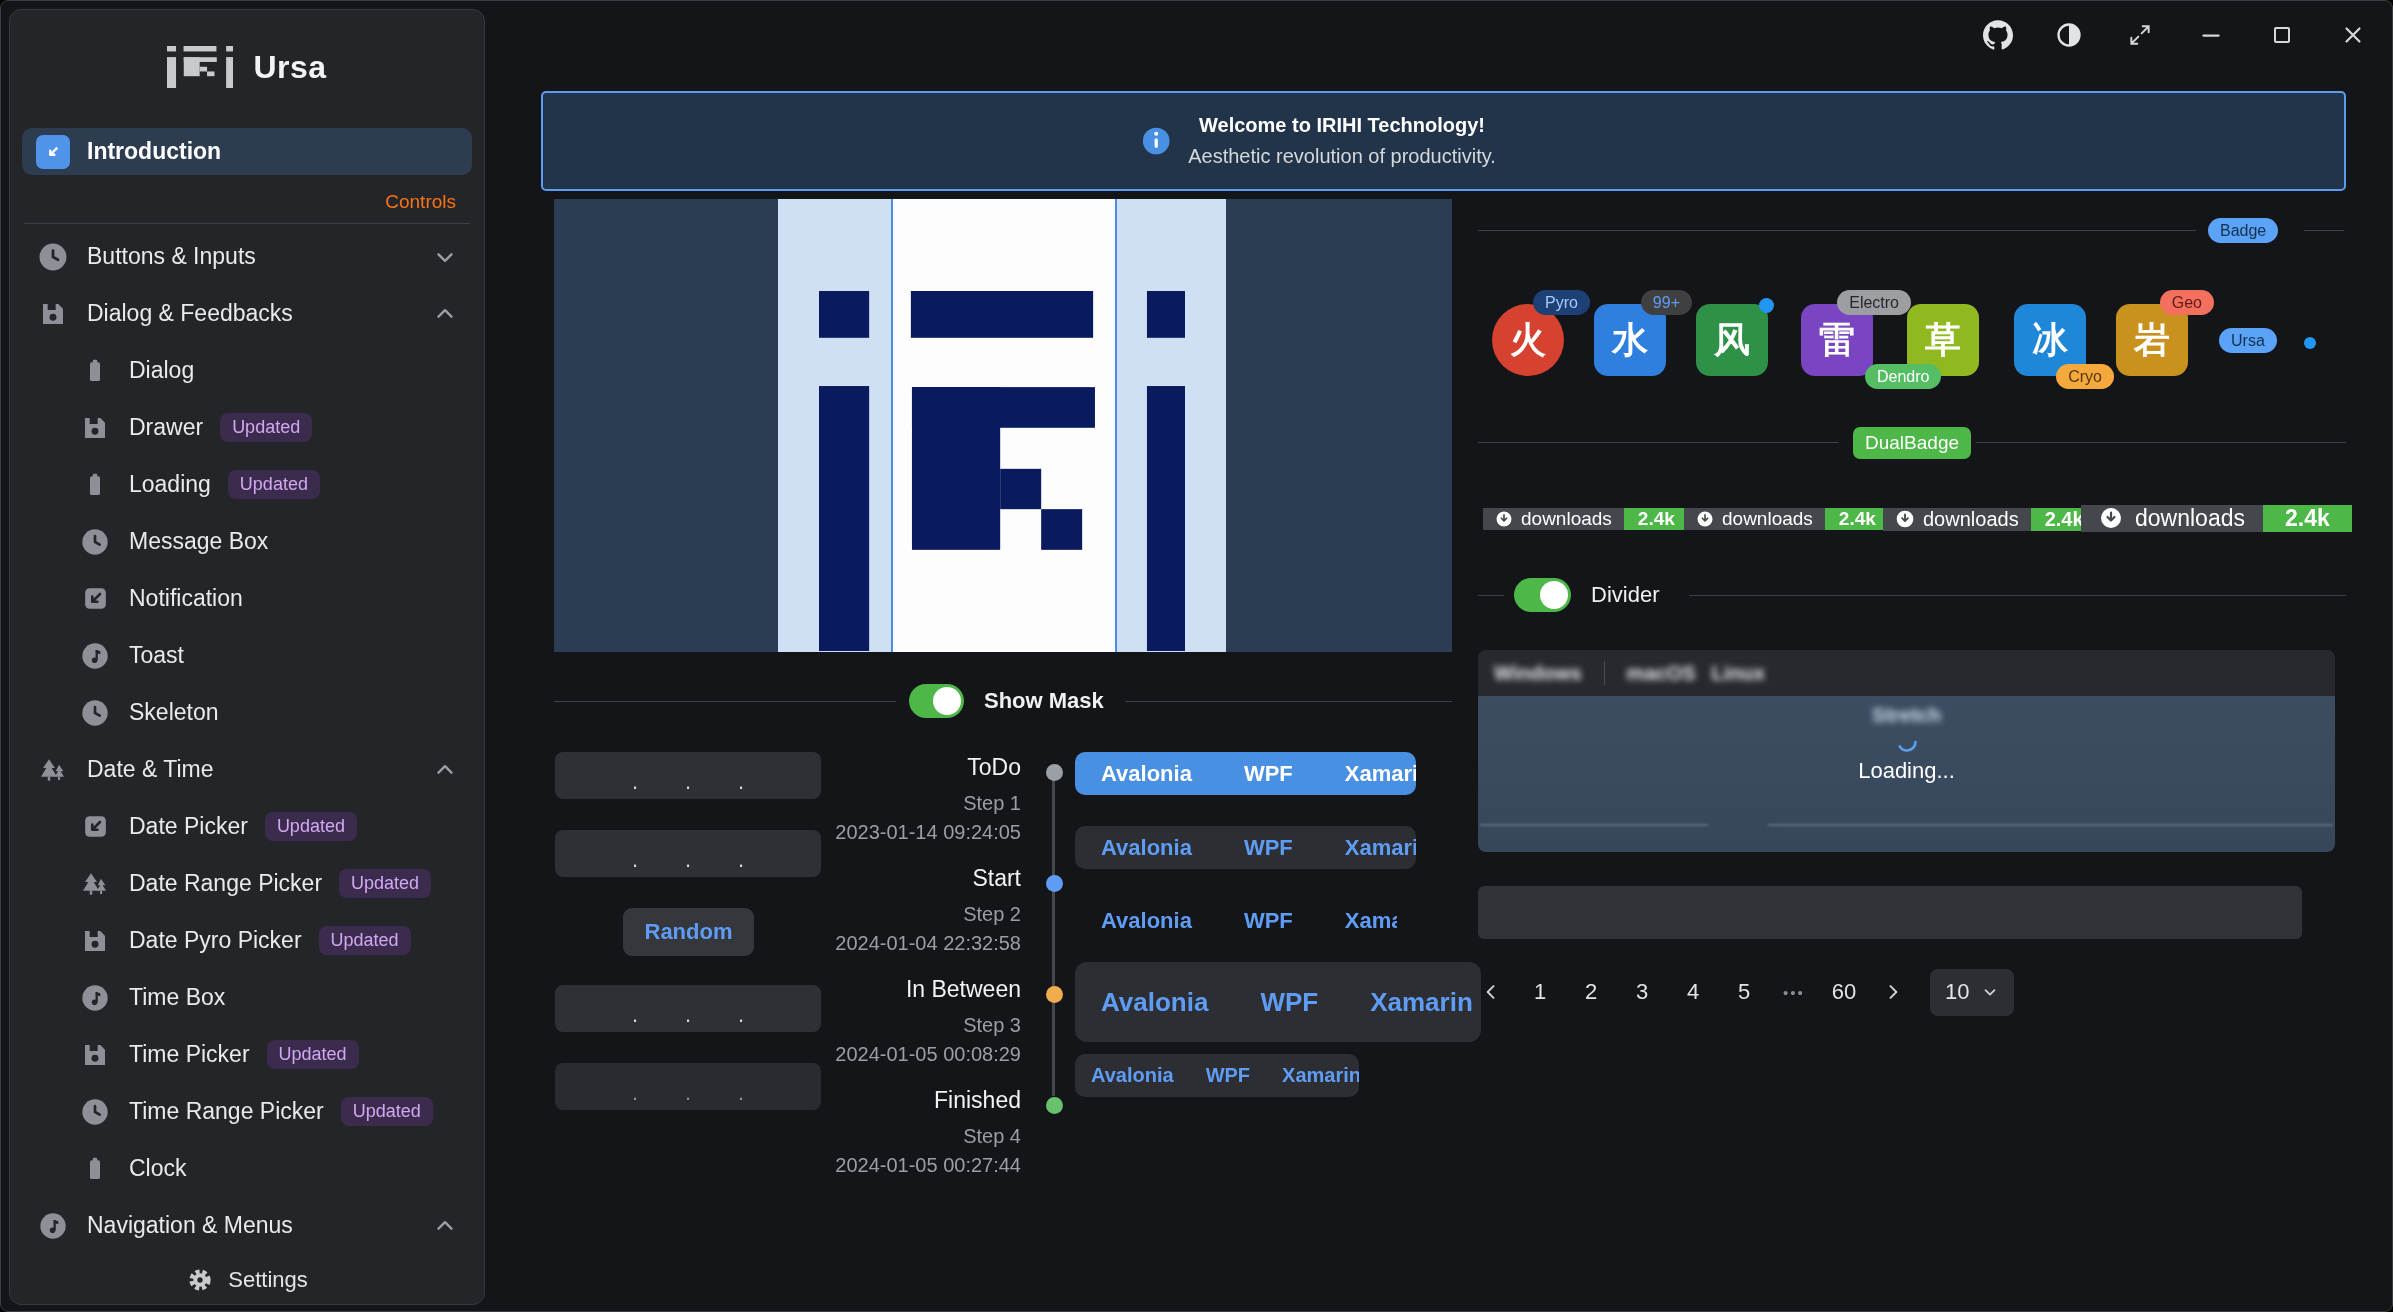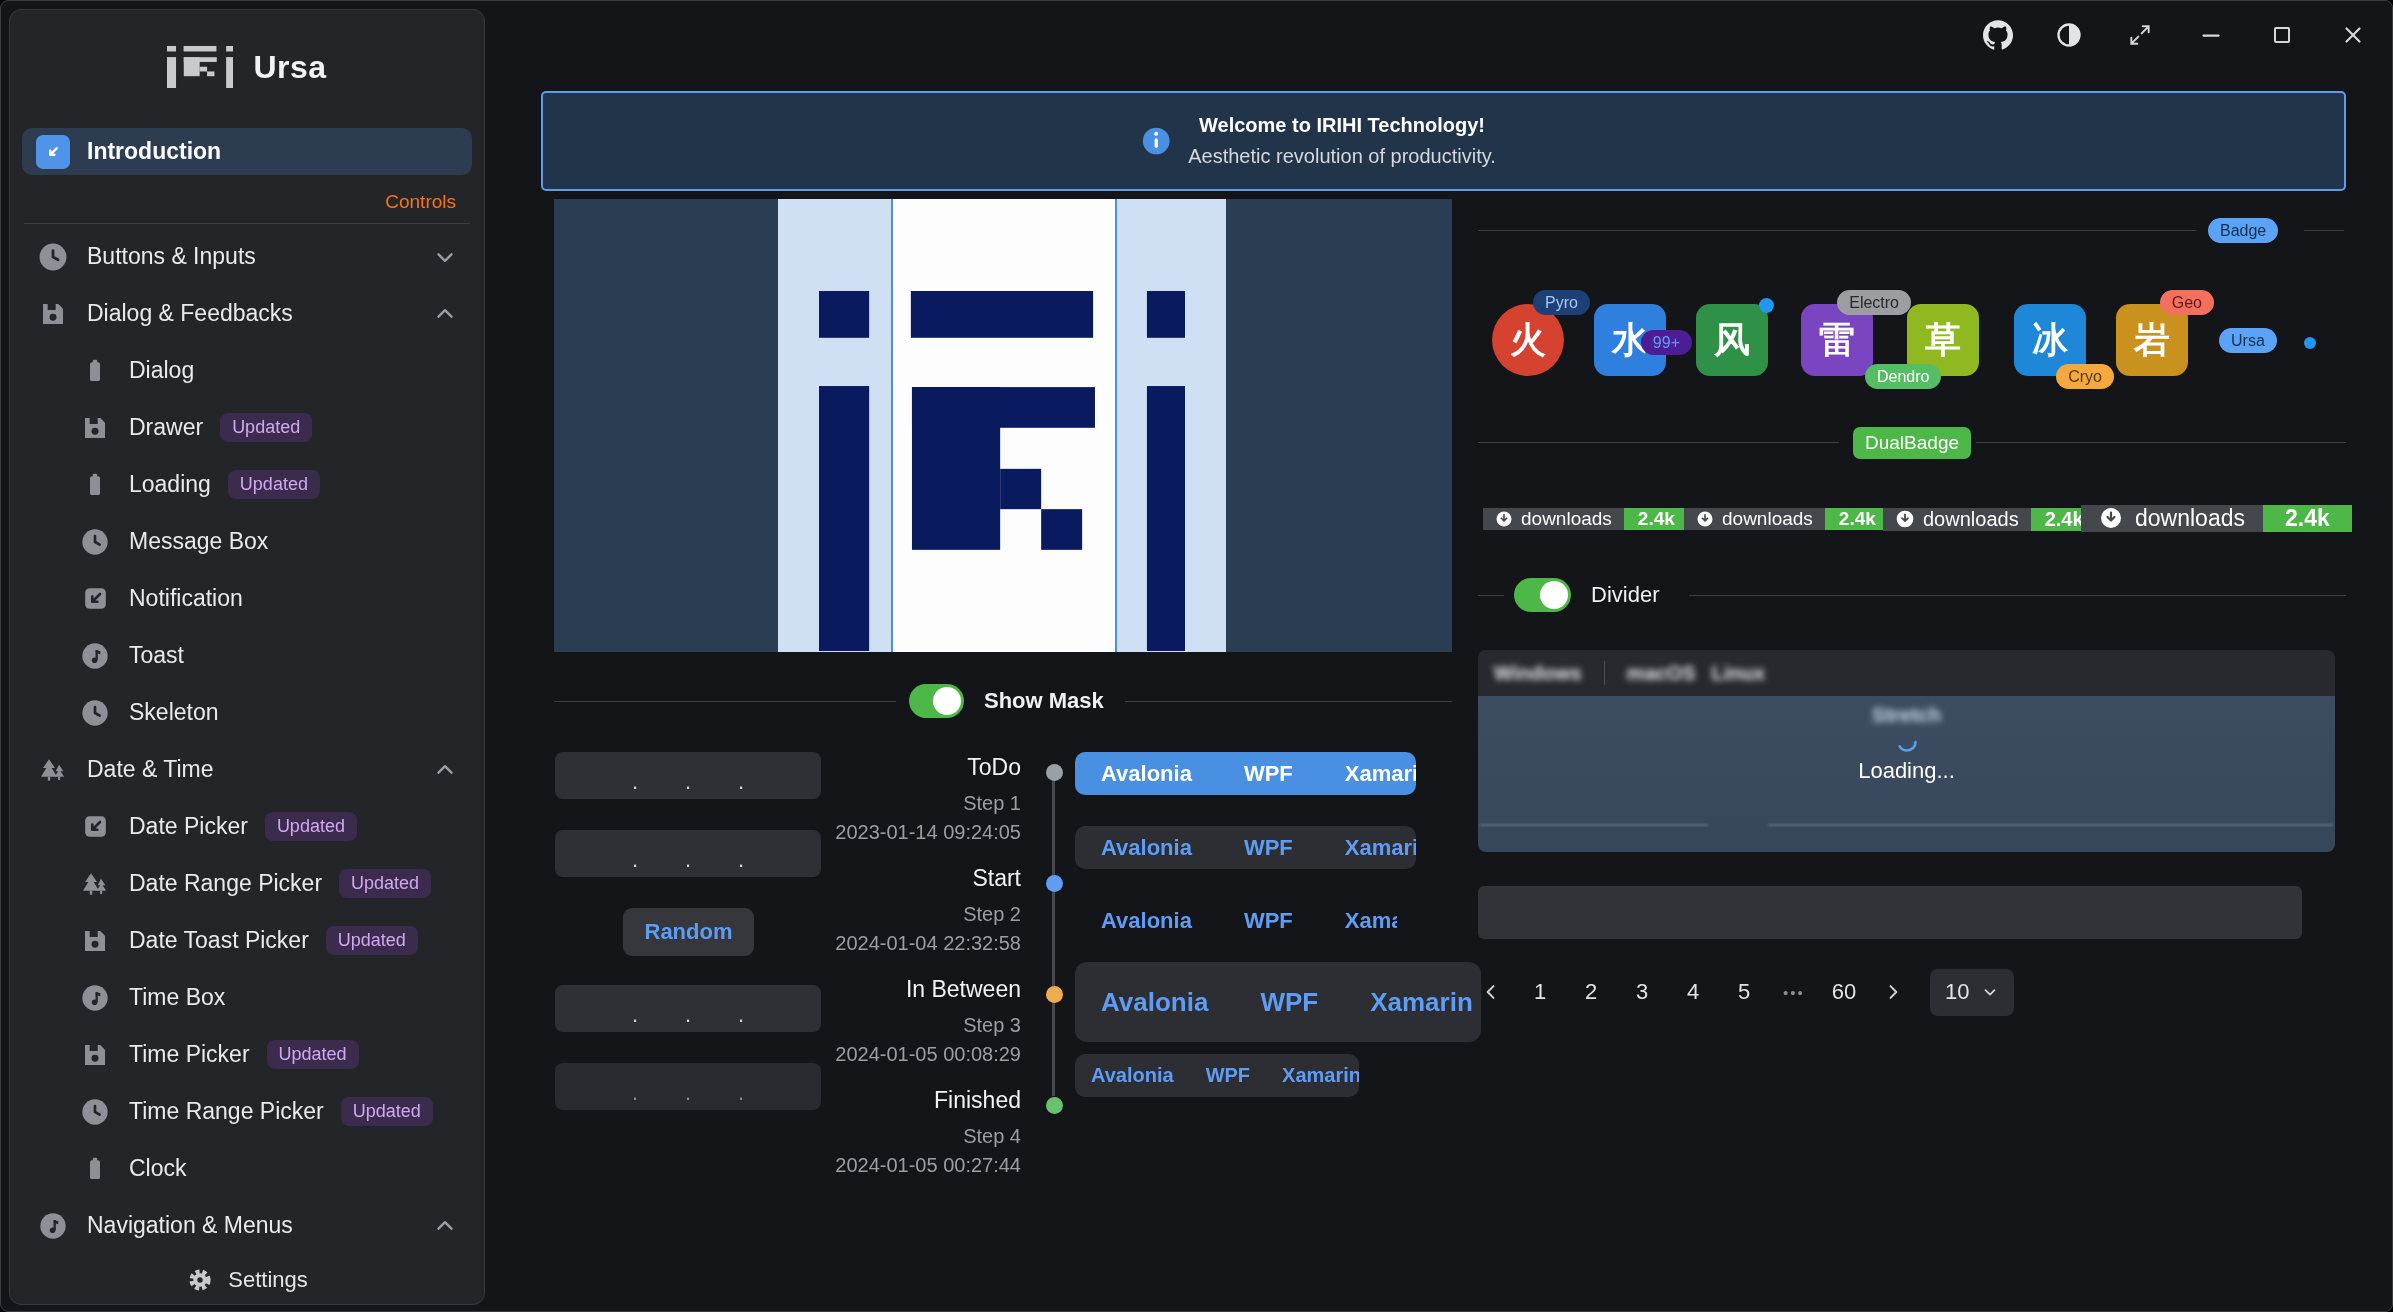--- a/index.html
+++ b/index.html
@@ -353,21 +353,21 @@
       </div>
 
       <div class="nav-item child">
         <span class="nicon">
             <svg width="32" height="32" viewBox="0 0 24 24">
               <path d="M4.5 4.5h11.5l3.5 3.5v11.5H4.5z" fill="#8d9096"></path>
               <rect x="8" y="4.5" width="6" height="4.5" fill="#242529"></rect>
               <circle cx="12" cy="14.5" r="2.6" fill="#242529"></circle>
             </svg>
           </span>
-        <span class="nlabel">Date Toast Picker</span>
+        <span class="nlabel">Date Pyro Picker</span>
         <span class="updated">Updated</span>
       </div>
 
       <div class="nav-item child">
         <span class="nicon">
             <svg width="32" height="32" viewBox="0 0 24 24">
               <circle cx="12" cy="12" r="9.5" fill="#8d9096"></circle>
               <rect x="12.4" y="7.5" width="1.7" height="7.5" fill="#242529"></rect>
               <circle cx="11.7" cy="15.2" r="2.1" fill="#242529"></circle>
               <path d="M12.6 7.5l3.4 1v2.2l-3.4-1z" fill="#242529"></path>
@@ -575,21 +575,21 @@
   <div class="tile" style="left:1491px;">
     <div class="tile-box circle" style="background: rgb(213, 66, 47);">
       <span class="tile-char">火</span>
     </div>
     <span class="pill tbadge tr" style="background: rgb(29, 64, 119); color: rgb(169, 201, 247);">Pyro</span>
   </div>
   <div class="tile" style="left:1593px;">
     <div class="tile-box" style="background: rgb(47, 127, 223);">
       <span class="tile-char">水</span>
     </div>
-    <span class="pill tbadge tr" style="background: #4c1d95; color: rgb(95, 157, 245); margin-top: 40px;">99+</span>
+    <span class="pill tbadge tr" style="background: #404040; color: rgb(95, 157, 245);">99+</span>
   </div>
   <div class="tile" style="left:1695px;">
     <div class="tile-box" style="background: rgb(47, 144, 71);">
       <span class="tile-char">风</span>
     </div>
     <span class="dotbadge" style="top: -6px; right: -6px; background: rgb(33, 150, 243);"></span>
   </div>
   <div class="tile" style="left:1800px;">
     <div class="tile-box" style="background: rgb(122, 69, 193);">
       <span class="tile-char">雷</span>

